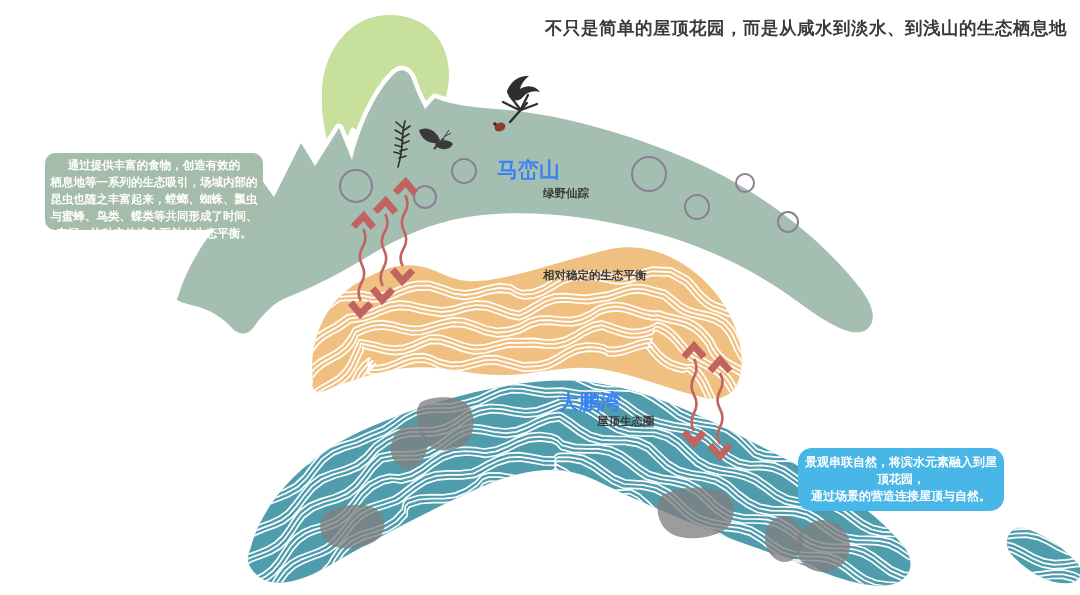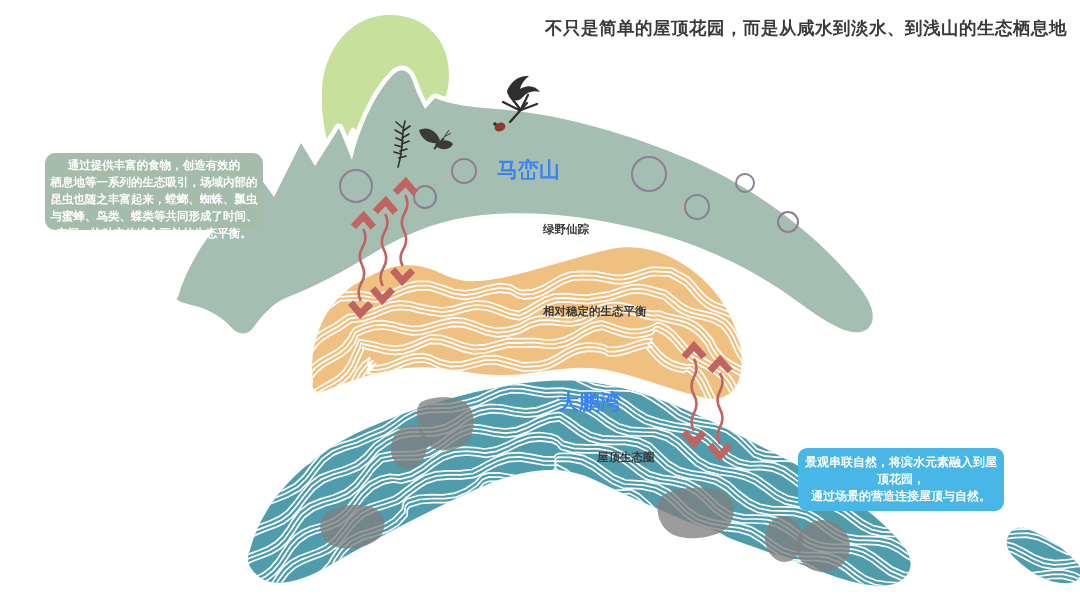--- a/index.html
+++ b/index.html
@@ -2,26 +2,26 @@
 <html><head>
 <meta charset="utf-8">
 <style>
   html,body{margin:0;padding:0;background:#fff;}
   .canvas{position:relative;width:1080px;height:595px;background:#ffffff;overflow:hidden;
           font-family:"Liberation Sans","DejaVu Sans",sans-serif;}
   .canvas svg{position:absolute;left:0;top:0;}
   .title{position:absolute;top:16px;right:13px;font-size:17.5px;font-weight:bold;color:#3a3a3a;
          letter-spacing:0.5px;white-space:nowrap;text-align:center;}
   .layer-name{position:absolute;font-size:21px;font-weight:bold;color:#3b82f6;white-space:nowrap;}
-  .layer-tagline{position:absolute;font-size:11.5px;font-weight:bold;color:#383838;white-space:nowrap;margin-top:36px;}
+  .layer-tagline{position:absolute;font-size:11.5px;font-weight:bold;color:#383838;white-space:nowrap;}
   .note{position:absolute;color:#ffffff;font-weight:bold;text-align:center;white-space:pre-line;
         box-sizing:border-box;}
   .note-left{left:45px;top:153px;width:218px;height:77px;background:#a6bcab;border-radius:10px;
              font-size:11.5px;line-height:17px;padding:4px 4px;}
-  .note-right{left:798px;top:448px;width:206px;height:63px;background:#48b6e7;border-radius:9px;
+  .note-right{left:798px;top:448px;width:206px;height:63px;background:#48b6e7;border-radius:14px;
               font-size:12px;line-height:17px;padding:6px 5px;}
 </style>
 </head>
 <body>
 
 <div class="canvas">
 
   <svg width="1080" height="595" viewBox="0 0 1080 595">
     <defs>
       <path id="mountainPath" d="M178 297 C188 261 214 224 246 196 L261 179 L274 197 L301 143 L315 166 L339 128 L352 160 C358 133 374 93 394 74 C400 68 407 69 411 77 C414 84 416 91 419 97 L425 109 L435 98 C452 105 472 107 496 109 C560 114 626 133 688 159 C752 186 818 234 860 288 C873 305 878 321 866 330 C851 339 824 321 794 299 C748 266 698 243 640 229 C578 214 518 209 468 217 C430 223 400 237 372 254 C344 271 314 287 288 297 C272 303 261 317 253 328 C247 336 237 335 231 327 C218 313 202 307 191 305 C180 302 174 300 178 297 Z"></path>

